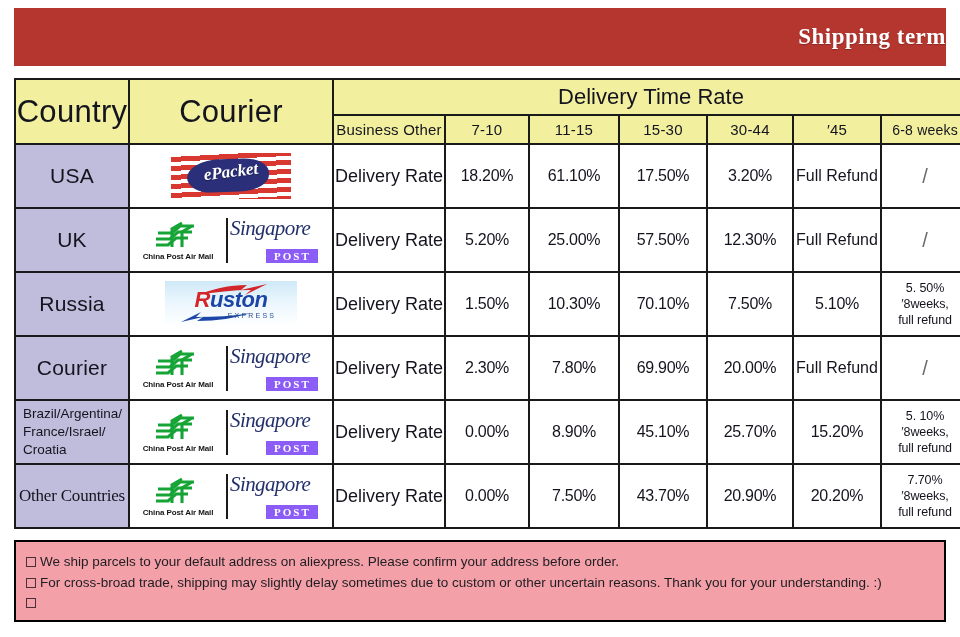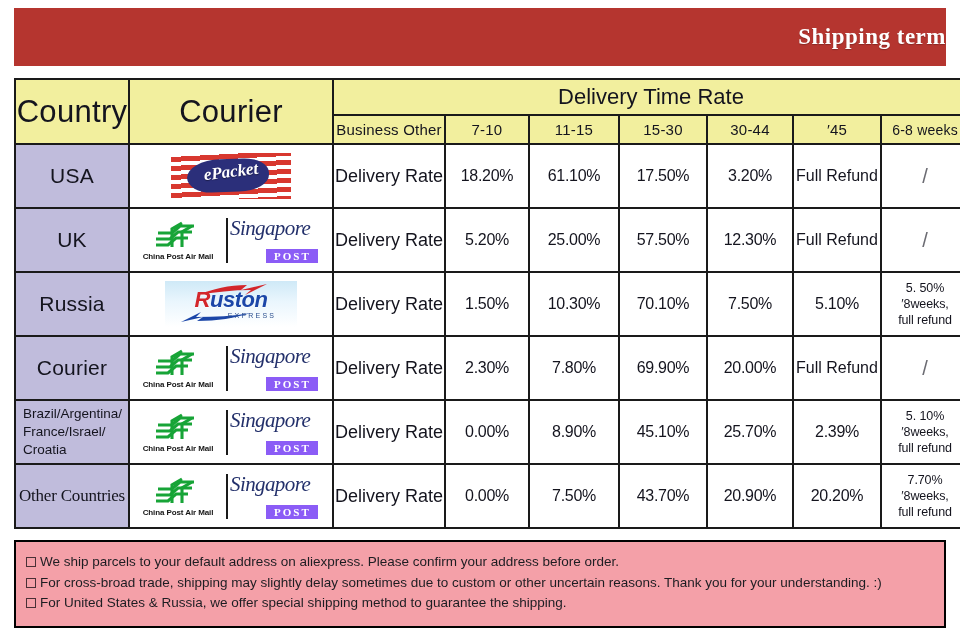--- a/index.html
+++ b/index.html
@@ -528,21 +528,21 @@
           <td>
               <div class="pct">8.90%</div>
             </td>
           <td>
               <div class="pct">45.10%</div>
             </td>
           <td>
               <div class="pct">25.70%</div>
             </td>
           <td>
-              <div class="pct">2.39%</div>
+              <div class="pct">15.20%</div>
             </td>
           <td>
               <div class="note-cell" style="white-space:pre-line">5. 10%
 ′8weeks,
 full refund</div>
             </td>
         </tr>
 
         <tr class="row-body">
           <td class="c-country">
@@ -605,17 +605,16 @@
     <div class="note-line">
       <span class="note-box"></span>
       <span>We ship parcels to your default address on aliexpress. Please confirm your address before order.</span>
     </div>
     <div class="note-line">
       <span class="note-box"></span>
       <span>For cross-broad trade, shipping may slightly delay sometimes due to custom or other uncertain reasons. Thank you for your understanding. :)</span>
     </div>
     <div class="note-line">
       <span class="note-box"></span>
-      <span>For United States &amp; Russia, we offer special shipping method to guarantee the shipping.</span>
     </div>
   </div>
 
 </div>
 
 </body></html>

